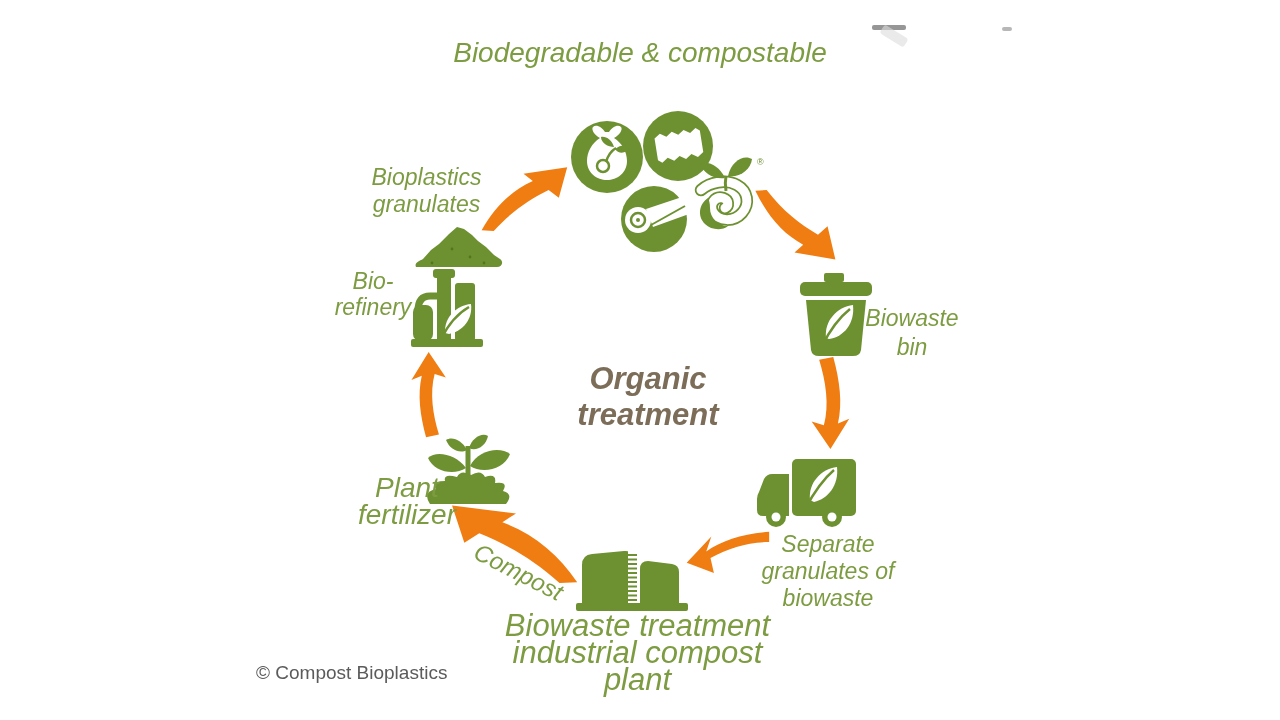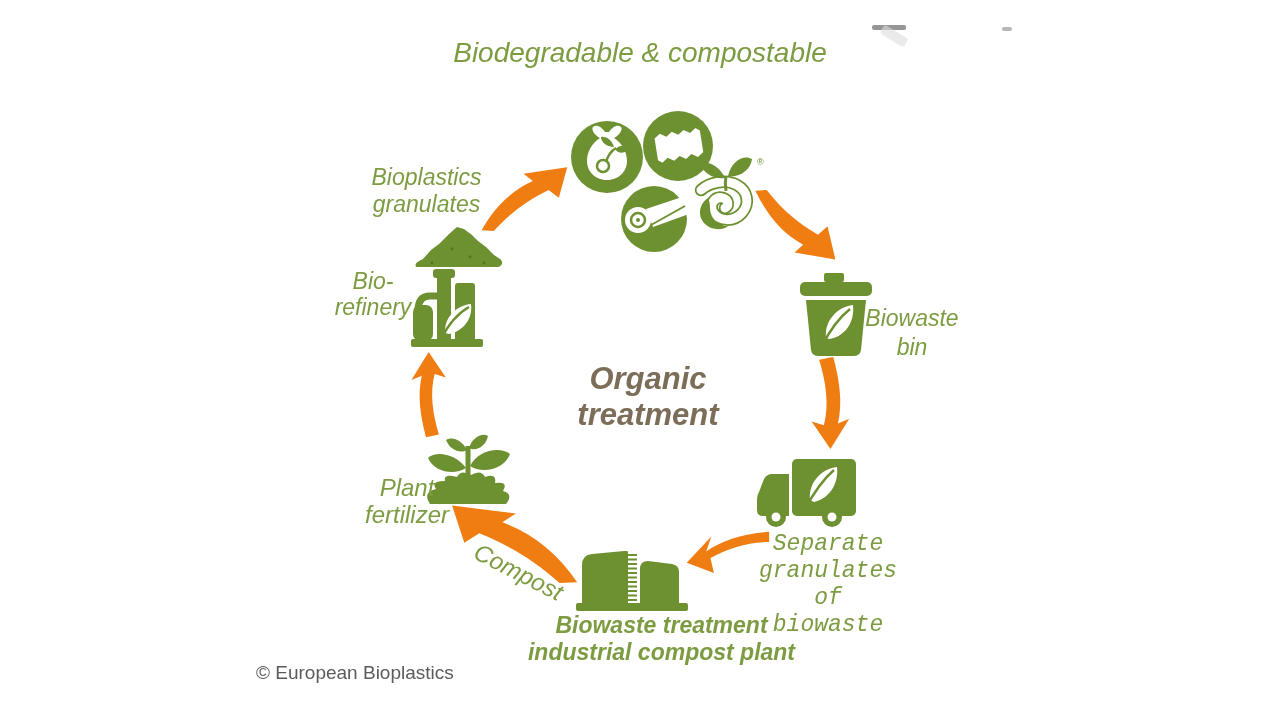--- a/index.html
+++ b/index.html
@@ -11,23 +11,23 @@
   .arrows{left:0;top:0;z-index:1;}
   .icon{z-index:2;}
   .glabel{
     position:absolute;z-index:3;color:#7d9c42;font-style:italic;
     text-align:center;
   }
   .title{left:340px;top:36px;width:600px;font-size:28px;line-height:34px;}
   .lbl-granulates{left:352px;top:164px;width:125px;font-size:23px;line-height:27px;margin-left:12px;}
   .lbl-refinery{left:330px;top:268px;width:86px;font-size:23px;line-height:26px;}
   .lbl-bin{left:860px;top:304px;width:104px;font-size:23px;line-height:29px;}
-  .lbl-collection{left:759px;top:531px;width:138px;font-size:23px;line-height:27px;font-family:Liberation Mono, monospace;}
-  .lbl-treatment{left:524px;top:612px;width:275px;font-size:23px;line-height:27px;font-weight:bold;}
-  .lbl-fertilizer{left:350px;top:474px;width:114px;font-size:24px;line-height:27px;}
+  .lbl-collection{left:759px;top:531px;width:138px;font-size:23px;line-height:27px;}
+  .lbl-treatment{left:500px;top:612px;width:275px;font-size:31px;line-height:27px;}
+  .lbl-fertilizer{left:350px;top:474px;width:114px;font-size:28px;line-height:27px;}
   .lbl-compost{
     left:482px;top:538px;font-size:24px;white-space:nowrap;
     transform:rotate(27deg);transform-origin:left top;
   }
   .center-label{
     left:540px;top:322px;width:216px;font-size:31px;line-height:36px;
     font-weight:bold;color:#7c6d58;margin-top:39px;
   }
   .copyright{
     position:absolute;z-index:3;left:256px;top:662px;font-size:19px;
@@ -100,21 +100,21 @@
     <div>industrial compost plant</div>
   </div>
 
   <div class="glabel lbl-fertilizer">
     <div>Plant</div>
     <div>fertilizer</div>
   </div>
 
   <div class="glabel lbl-compost">Compost</div>
 
-  <div class="copyright">© European Bioplastics</div>
+  <div class="copyright">© Compost Bioplastics</div>
 
   <svg class="icon" style="left:558px;top:103px" width="212" height="152" viewBox="0 0 212 152">
     <g>
       <circle cx="49" cy="54" r="36" fill="#6d9130"></circle>
       <path fill="#fff" d="M51,29 c3,-5 9,-8 12,-5 c2,2 -1,8 -7,11 c8,5 13,14 13,23 c0,12 -10,19 -20,19 c-10,0 -20,-7 -20,-19 c0,-9 5,-18 13,-23 c-6,-3 -9,-9 -7,-11 c3,-3 9,0 12,5 z"></path>
       <circle cx="45" cy="63" r="6" fill="none" stroke="#6d9130" stroke-width="2.5"></circle>
       <path d="M48,59 C50,52 53,48 58,45" fill="none" stroke="#6d9130" stroke-width="2.5"></path>
       <path fill="#6d9130" d="M57,46 c6,-5 13,-4 15,-1 c-4,6 -12,6 -15,1 z"></path>
       <path fill="#6d9130" d="M56,44 c-2,-7 -8,-11 -13,-10 c0,6 7,10 13,10 z"></path>
     </g>

